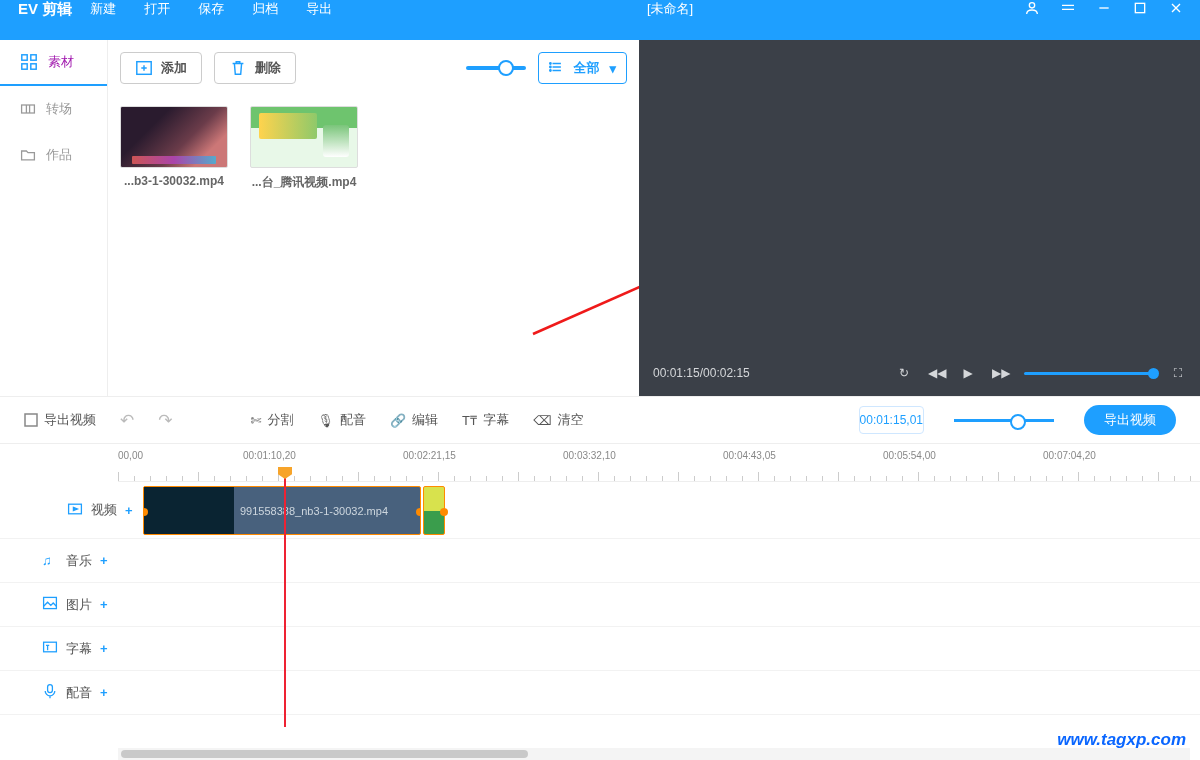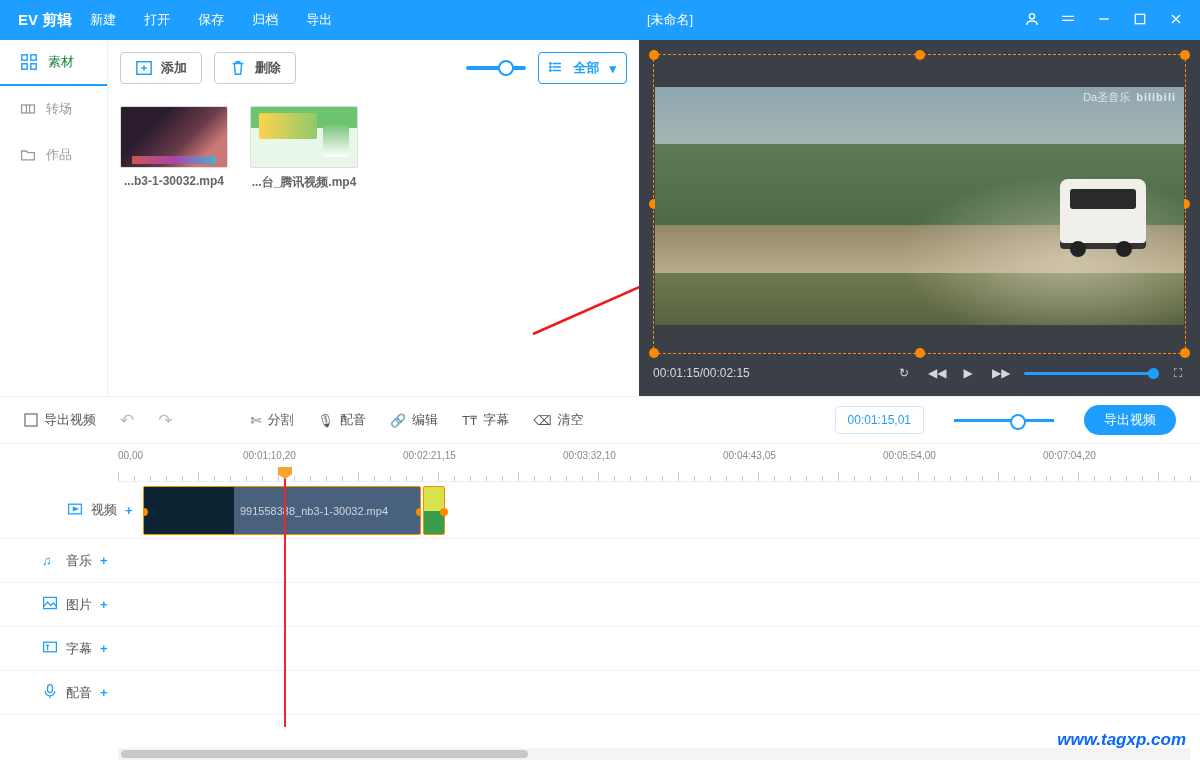--- a/index.html
+++ b/index.html
@@ -1,32 +1,32 @@
 <!DOCTYPE html>
 <html><head>
 <meta charset="utf-8">
 <style>
 * { margin: 0; padding: 0; box-sizing: border-box; font-family: "Microsoft YaHei", Arial, sans-serif; }
 body { width: 1200px; height: 760px; background: #fff; overflow: hidden; position: relative; }
 
 
-.titlebar { height: 40px; background: #1e9fff; display: flex; align-items: center; color: #fff; font-size: 13px; }
+.titlebar { height: 40px; background: #1e9fff; display: flex; align-items: flex-start; color: #fff; font-size: 13px; }
 .app-title { padding: 0 18px; font-size: 15px; font-weight: bold; }
 .menu-items { display: flex; gap: 28px; }
 .menu-item { cursor: pointer; }
 .doc-title { flex: 1; text-align: center; }
 .win-controls { display: flex; gap: 20px; padding: 0 16px; align-items: center; }
 .win-controls span { cursor: pointer; }
 .win-controls svg { width: 16px; height: 16px; }
 
 
 .upper { display: flex; height: 356px; }
 .sidebar { width: 108px; border-right: 1px solid #eee; }
 .side-tab { height: 46px; display: flex; align-items: center; padding-left: 20px; gap: 10px; font-size: 13px; color: #999; cursor: pointer; }
-.side-tab.active { color: #15803d; border-bottom: 2px solid #1e9fff; }
+.side-tab.active { color: #a21caf; border-bottom: 2px solid #1e9fff; }
 
 .media-panel { flex: 1; padding: 12px; position: relative; min-width: 0; font-weight: bold; }
 .media-toolbar { display: flex; gap: 12px; align-items: center; }
 .btn-outline { height: 32px; border: 1px solid #ccc; border-radius: 4px; display: flex; align-items: center; padding: 0 14px; gap: 8px; font-size: 13px; color: #555; cursor: pointer; }
 .spacer { flex: 1; }
 .zoom-slider { width: 60px; height: 4px; background: #1e9fff; position: relative; border-radius: 2px; }
 .zoom-slider::after { content: ''; position: absolute; right: 12px; top: -6px; width: 12px; height: 12px; border: 2px solid #1e9fff; border-radius: 50%; background: #fff; }
 .filter-dd { height: 32px; border: 1px solid #1e9fff; border-radius: 4px; display: flex; align-items: center; padding: 0 10px; gap: 10px; color: #1e9fff; font-size: 13px; cursor: pointer; }
 
 .media-grid { display: flex; gap: 22px; margin-top: 22px; }
@@ -59,21 +59,21 @@
 .seek::after { content:''; position:absolute; right:-5px; top:-4px; width:11px; height:11px; background:#1e9fff; border-radius:50%; }
 
 
 .arrow { position:absolute; left:420px; top:192px; }
 
 
 .toolrow { height: 48px; border-top:1px solid #eee; border-bottom:1px solid #eee; display:flex; align-items:center; padding:0 24px; gap:24px; font-size:13px; color:#555; }
 .chk { display:flex; align-items:center; gap:6px; cursor:pointer; }
 .tool-btn { display:flex; align-items:center; gap:6px; cursor:pointer; }
 .undo-ic { color:#bbb; font-size:17px; cursor:pointer; }
-.time-box { border:1px solid #cfe7ff; border-radius:4px; padding:6px 12px; color:#1e9fff; font-size:12px; }
+.time-box { border:1px solid #cfe7ff; border-radius:4px; padding:6px 0; color:#1e9fff; font-size:12px; }
 .tl-zoom { width:100px; height:3px; background:#1e9fff; position:relative; margin:0 6px; }
 .tl-zoom::after { content:''; position:absolute; right:28px; top:-5px; width:12px; height:12px; border:2px solid #1e9fff; background:#fff; border-radius:50%; }
 .export-btn { background:#1e9fff; color:#fff; border-radius:16px; height:30px; padding:0 20px; display:flex; align-items:center; cursor:pointer; }
 
 
 .timeline { position:relative; flex:1; }
 .ruler { height:38px; display:flex; position:relative; border-bottom:1px solid #eee; margin-left:118px; }
 .ruler-lbl { font-size:10px; color:#888; position:absolute; top:6px; }
 .tick-row { position:absolute; left:0; right:0; bottom:0; height:12px; }
 .tick { position:absolute; bottom:0; width:1px; height:5px; background:#ccc; }
@@ -218,34 +218,20 @@
         <defs>
           <marker id="ah" markerWidth="10" markerHeight="8" refX="9" refY="4" orient="auto">
             <path d="M0,0 L10,4 L0,8 z" fill="#ef1a1a"></path>
           </marker>
         </defs>
         <line x1="5" y1="102" x2="218" y2="8" stroke="#ef1a1a" stroke-width="2.5" marker-end="url(#ah)"></line>
       </svg>
   </div>
 
   <div class="preview">
-    <div class="video-frame">
-      <div class="handle" style="left:-5px;top:-5px"></div>
-        <div class="handle" style="right:-5px;top:-5px"></div>
-      <div class="handle" style="left:-5px;bottom:-5px"></div>
-        <div class="handle" style="right:-5px;bottom:-5px"></div>
-      <div class="handle" style="left:50%;top:-5px;margin-left:-5px"></div>
-        <div class="handle" style="left:50%;bottom:-5px;margin-left:-5px"></div>
-      <div class="handle" style="top:50%;left:-5px;margin-top:-5px"></div>
-        <div class="handle" style="top:50%;right:-5px;margin-top:-5px"></div>
-      <div class="video-img">
-        <div class="van"></div>
-        <div class="wm"><span>Da圣音乐</span><b>bilibili</b></div>
-      </div>
-    </div>
     <div class="controls">
       <span class="ts"><span>00:01:15</span>/<span>00:02:15</span></span>
       <span class="ctl-ic">↻</span>
       <span class="ctl-ic">◀◀</span>
       <span class="ctl-ic">▶</span>
       <span class="ctl-ic">▶▶</span>
       <div class="seek"></div>
       <span class="ctl-ic">⛶</span>
     </div>
   </div>

